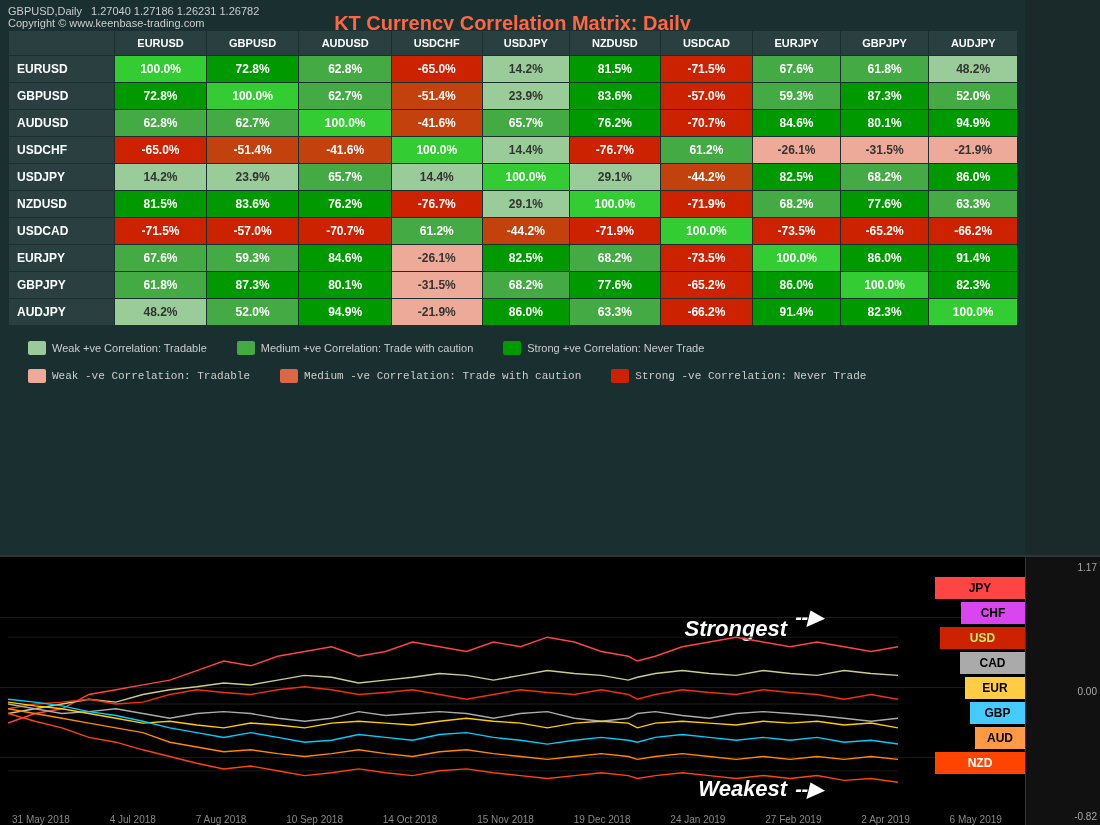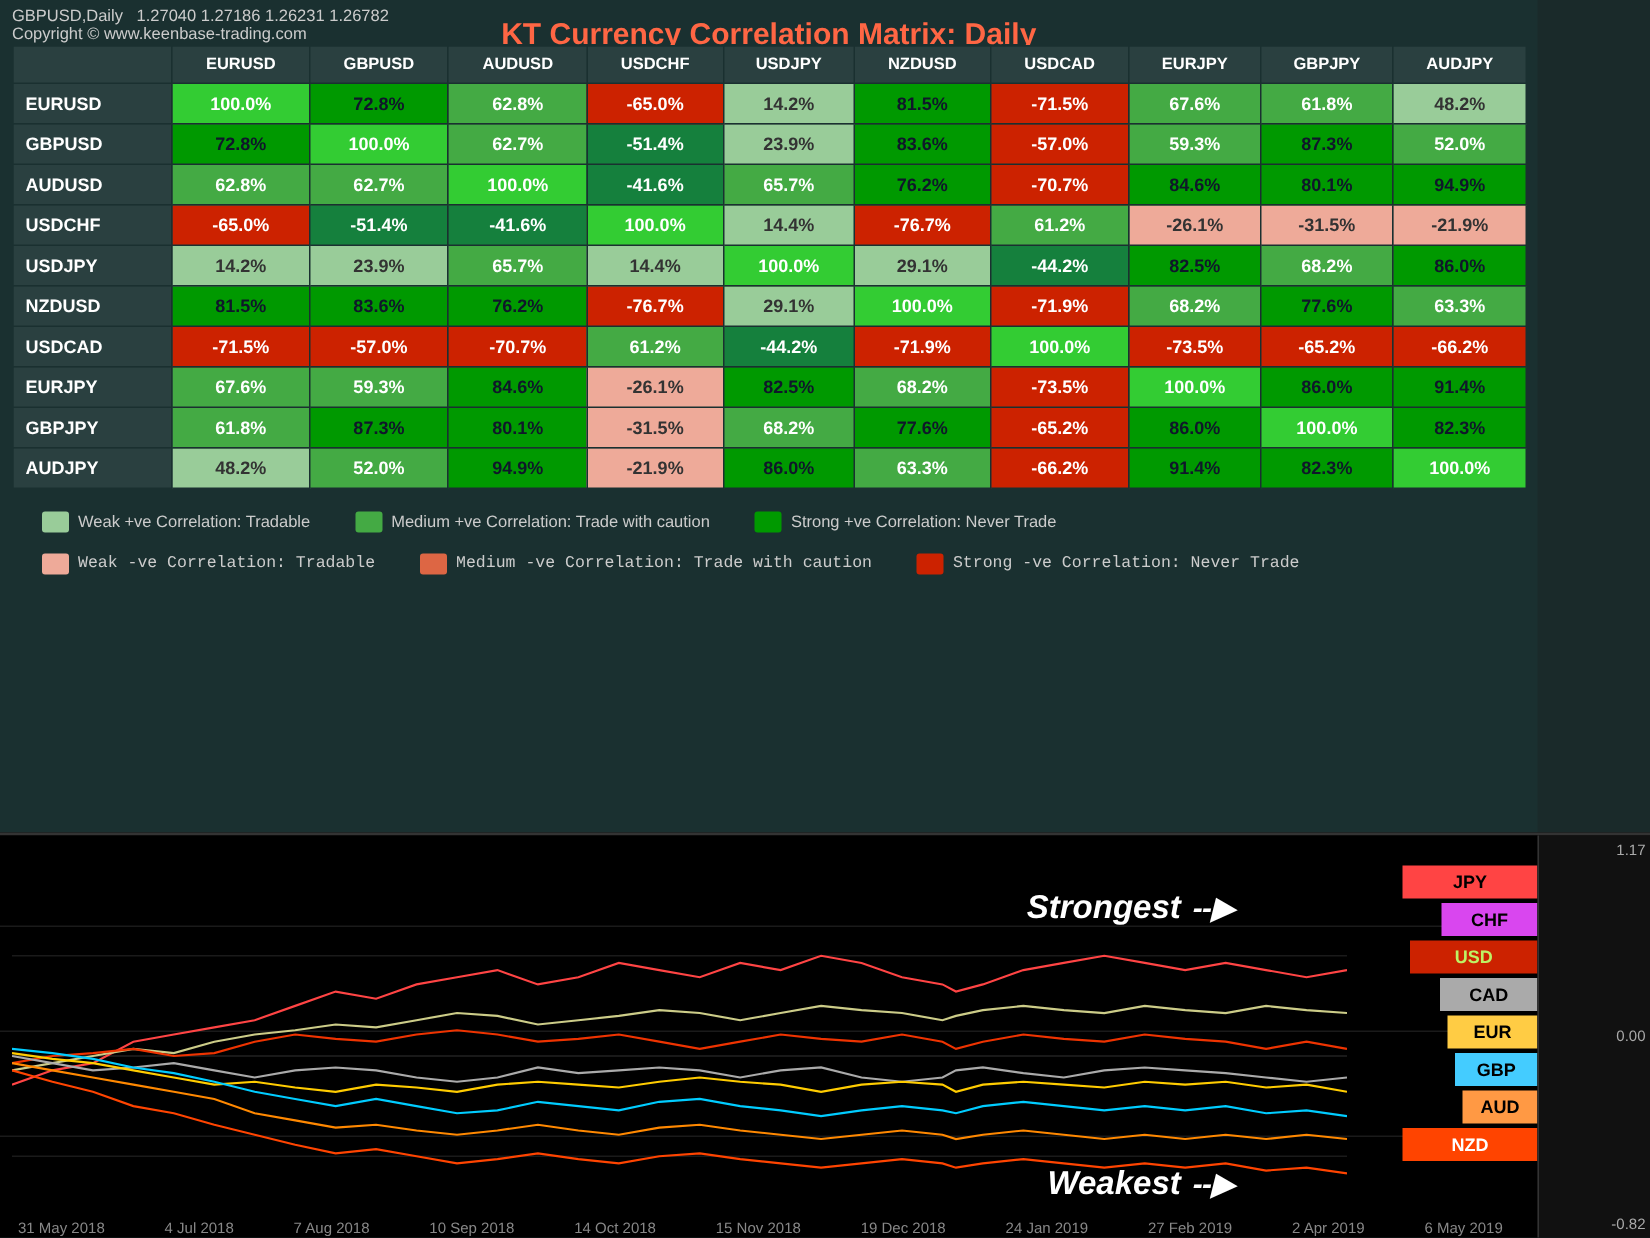--- a/index.html
+++ b/index.html
@@ -109,26 +109,26 @@
 
     .row-header {
       background: #2a4040;
       color: white;
       font-weight: bold;
       text-align: left !important;
       padding-left: 8px !important;
     }
 
     
-    .strong-pos { background: #009900; color: #0f172a; }
+    .strong-pos { background: #009900; color: #ffffff; }
     .medium-pos { background: #44aa44; color: white; }
     .weak-pos   { background: #99cc99; color: #333; }
     .diagonal   { background: #33cc33; color: white; }
     .strong-neg { background: #cc2200; color: white; }
-    .medium-neg { background: #15803d; color: white; }
+    .medium-neg { background: #c2410c; color: white; }
     .weak-neg   { background: #eeaa99; color: #333; }
 
     
     #legend {
       padding: 15px 20px;
       display: flex;
       flex-wrap: wrap;
       gap: 10px;
     }
 
@@ -495,21 +495,21 @@
 </div>
 
 <div id="bottom-section">
   <div id="bottom-chart-area">
 
     <div class="grid-line-h" style="top:60px;"></div>
     <div class="grid-line-h" style="top:130px;"></div>
     <div class="grid-line-h" style="top:200px;"></div>
 
     <div id="strongest-label">
-      <span style="">Strongest</span>
+      <span style="margin-top:24px;">Strongest</span>
       <span style="font-size:20px; letter-spacing:-3px;">- - ▶</span>
     </div>
 
     <div id="weakest-label">
       <span style="font-style:italic;">Weakest</span>
       <span style="font-size:20px; letter-spacing:-3px;">- - ▶</span>
     </div>
 
     <svg id="matrix-chart-lines" viewBox="0 0 990 220" preserveAspectRatio="none" style="position:absolute; bottom:18px; left:8px; width:890px; height:210px;">
 

